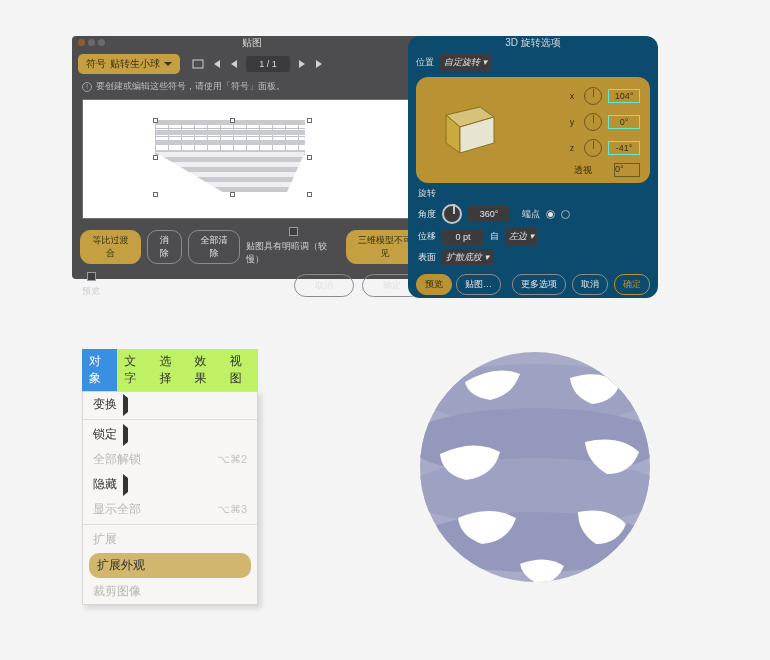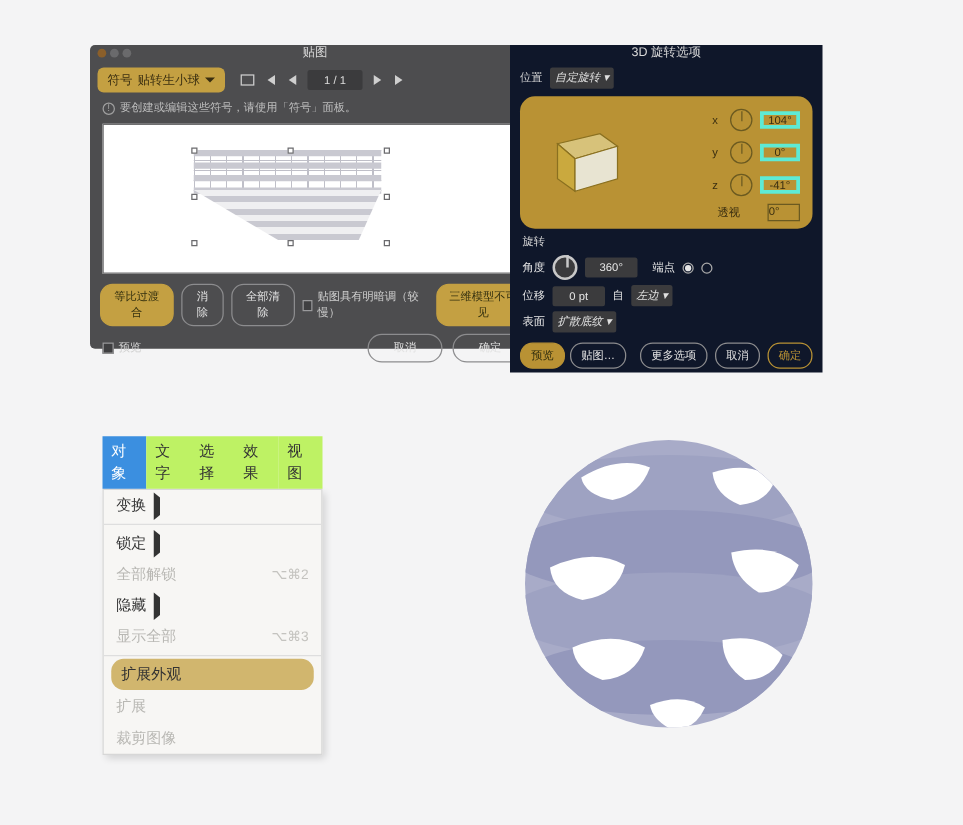--- a/index.html
+++ b/index.html
@@ -109,54 +109,54 @@
 
   .panel1 .btnrow{
     display:flex; gap:6px; padding:8px 8px 0 8px; align-items:center;
   }
   .gbtn{
     border:1px solid #8c8c8e; border-radius:10px; padding:3px 8px;
     font-size:9px; color:#e2e2e2; background:transparent;
   }
   .gbtn.ybg{ background:#c4a042; color:#34300f; border-color:#c4a042;}
   .gbtn.big{ border-radius:12px; padding:4px 20px;}
-  .chkline{ display:flex;align-items:center;gap:4px;font-size:9px;color:#cfcfcf;}
+  .chkline{ display:flex;align-items:center;gap:4px;font-size:9px;color:#cfcfcf;flex-direction:column;}
   .chkline .cb{ width:9px;height:9px;border:1px solid #9a9a9c;background:#3f3f41;}
   .panel1 .footrow{
     display:flex; justify-content:flex-end; gap:8px; padding:6px 10px 0 10px;
     align-items:center;
   }
   .panel1 .footrow .left{margin-right:auto;}
 
   
   .panel2 {
     position:absolute;
     left:408px; top:36px;
     width:250px; height:262px;
-    background:#0f172a; border-radius:0;
+    background:#0c4a6e; border-radius:12px;
     color:#e6e6e6;
   }
   .panel2 .titlebar{ height:14px;text-align:center;font-size:10px;line-height:14px;color:#d8d8d8;}
   .panel2 .row{display:flex;align-items:center;gap:6px;padding:4px 8px;font-size:9px;color:#d6d6d6;}
   .panel2 select, .panel2 .txtslot{
     background:#3b3b3d;border:none;color:#e0e0e0;font-size:9px;
     padding:2px 4px;border-radius:2px;font-style:italic;
   }
   .panel2 .yellowbox{
     margin:2px 8px 2px 8px;
     background:#b99234; border-radius:12px;
     height:106px; position:relative;
   }
   .panel2 .cube{
     position:absolute; left:24px; top:26px; width:60px; height:55px;
   }
   .panel2 .dialrow{ position:absolute; right:10px; display:flex; align-items:center; gap:6px; font-size:9px; color:#3a2e10;}
   .panel2 .dialrow .dial{ width:18px;height:18px;border:1px solid #6b5a20;border-radius:50%;position:relative;}
   .panel2 .dialrow .dial::after{content:"";position:absolute;left:8px;top:1px;width:1px;height:8px;background:#6b5a20;}
-  .panel2 .dialrow .valbox{width:32px;height:14px;border:3px solid #5eead4;background:#b99234;color:#3a2e10;display:flex;align-items:center;justify-content:center;}
+  .panel2 .dialrow .valbox{width:32px;height:14px;border:1px solid #5eead4;background:#b99234;color:#3a2e10;display:flex;align-items:center;justify-content:center;}
   .panel2 .dlbl{ width:12px; text-align:center; }
   .panel2 .d1{top:10px;} .panel2 .d2{top:36px;} .panel2 .d3{top:62px;}
   .panel2 .d4{top:86px; right:10px; position:absolute; display:flex; gap:22px; font-size:9px; color:#3a2e10; align-items:center;}
   .panel2 .d4 .valbox{width:26px;height:14px;border:1px solid #6b5a20;background:#b99234;}
 
   .panel2 .section-lbl{font-size:9px;color:#d6d6d6;padding:2px 10px;}
   .panel2 .anglerow{ padding:2px 10px; display:flex; align-items:center; gap:6px; font-size:9px;}
   .panel2 .bigdial{width:20px;height:20px;border:2px solid #c8c8c8;border-radius:50%;background:#3b3b3d;position:relative;}
   .panel2 .bigdial::after{content:"";position:absolute;left:9px;top:-2px;width:2px;height:10px;background:#c8c8c8;}
   .panel2 .nbox{background:#3b3b3d;width:42px;height:16px;border-radius:2px;display:flex;align-items:center;justify-content:center;font-size:9px;}
@@ -392,25 +392,25 @@
       </div>
     <div class="mi">
         <span>隐藏</span>
         <span class="sub"></span>
       </div>
     <div class="mi dis">
         <span>显示全部</span>
         <span class="sc">⌥⌘3</span>
       </div>
     <div class="sep"></div>
+    <div class="mi dis">
+        <span>扩展</span>
+      </div>
     <div class="mi hl">
         <span>扩展外观</span>
-      </div>
-    <div class="mi dis">
-        <span>扩展</span>
       </div>
     <div class="mi dis">
         <span>裁剪图像</span>
       </div>
   </div>
 </div>
 
 <div class="panel4">
   <svg viewBox="0 0 250 250" width="250" height="250">
     <defs>

